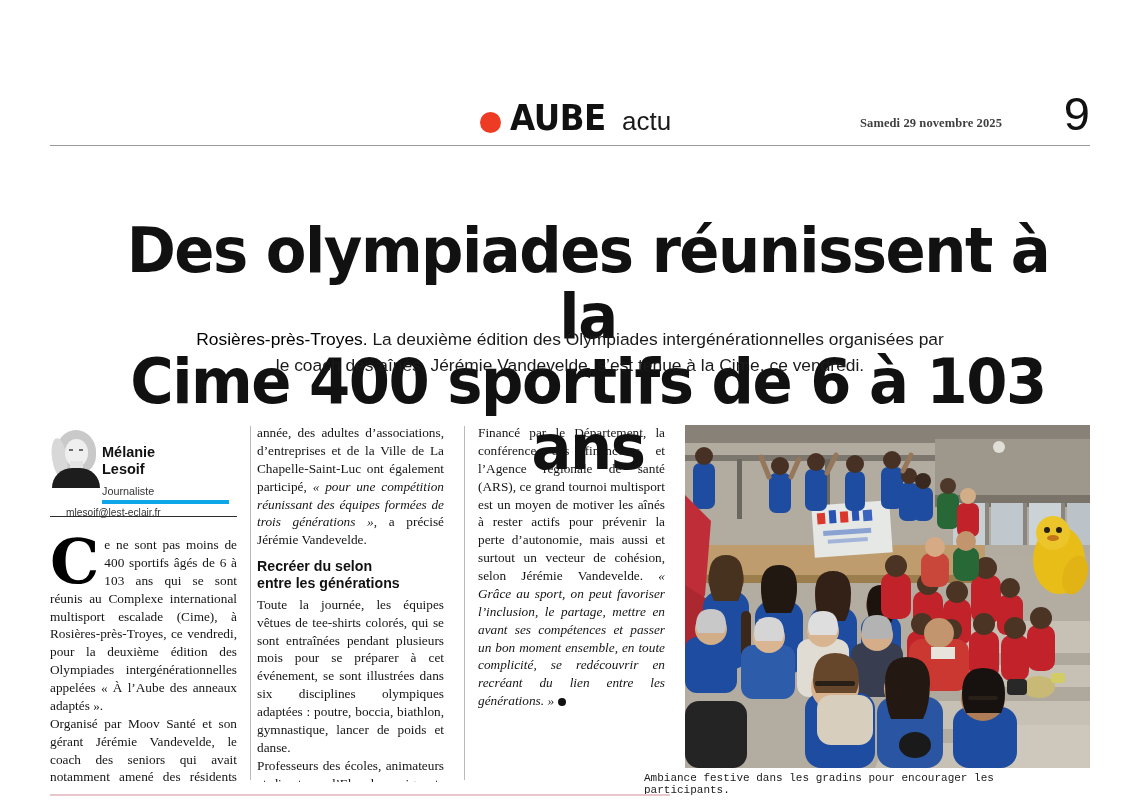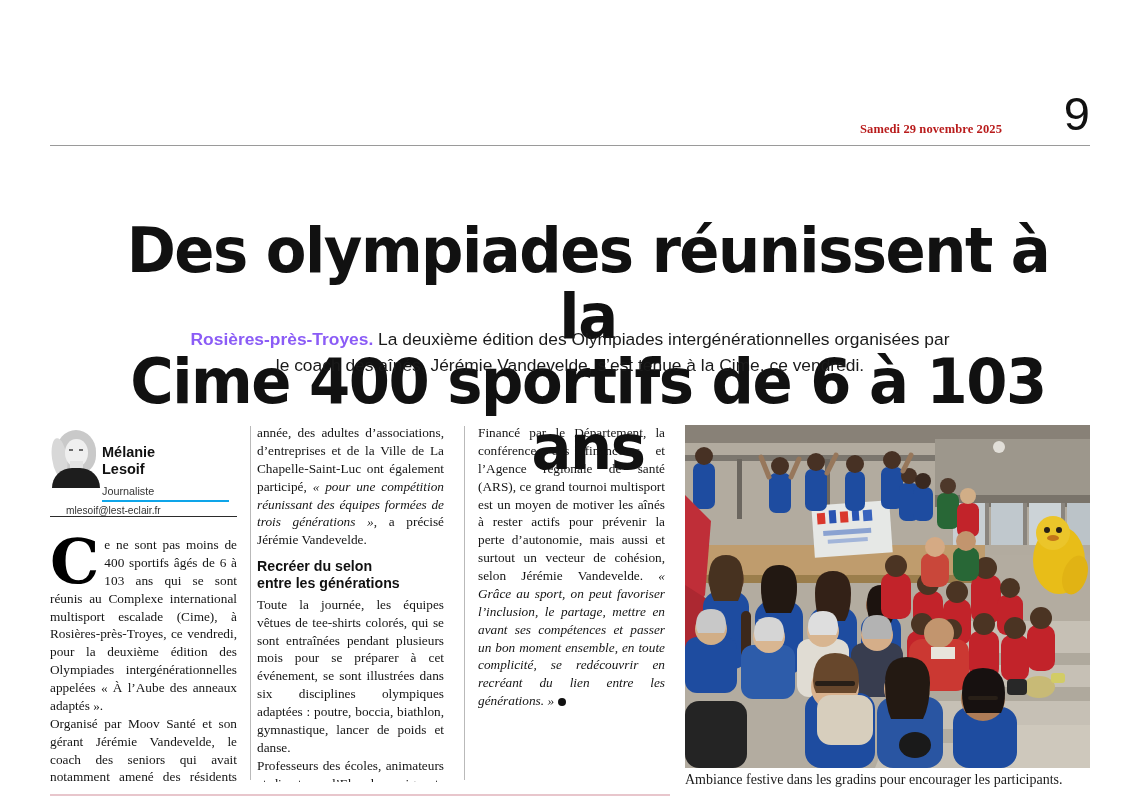--- a/index.html
+++ b/index.html
@@ -52,25 +52,25 @@
   }
   .mast-actu {
     font-family: "Liberation Sans", sans-serif;
     font-weight: 400;
     font-size: 26px;
     color: #1a1a1a;
   }
   .mast-date {
     position: absolute;
     left: 810px;
-    top: 26px;
+    top: 20px;
     font-family: "Liberation Serif", serif;
     font-weight: 700;
     font-size: 12.5px;
-    color: #b91c1c;
+    color: #404040;
     letter-spacing: 0.1px;
   }
   .mast-pageno {
     position: absolute;
     right: 0px;
     top: -6px;
     font-family: "Liberation Sans", sans-serif;
     font-weight: 400;
     font-size: 47px;
     color: #111;
@@ -110,22 +110,22 @@
     left: 190px;
     top: 326px;
     width: 760px;
     text-align: center;
     font-family: "Liberation Sans", sans-serif;
     font-size: 17.4px;
     line-height: 1.52;
     color: #1a1a1a;
   }
   .standfirst .place {
-    color: #8b5cf6;
-    font-weight: 700;
+    color: #000000;
+    font-weight: 400;
   }
 
   
   .cols {
     position: absolute;
     left: 50px;
     top: 424px;
     width: 620px;
     height: 358px;
   }
@@ -260,21 +260,21 @@
   .byline-name {
     font-family: "Liberation Sans", sans-serif;
     font-weight: 700;
     font-size: 14.5px;
     line-height: 1.16;
     color: #111;
     padding-top: 16px;
   }
   .byline-role-wrap {
     margin-top: 3px;
-    border-bottom: 2px solid #0ea5e9;
+    border-bottom: 4px solid #0ea5e9;
     padding-bottom: 1px;
     width: 127px;
   }
   .byline-role {
     font-family: "Liberation Sans", sans-serif;
     font-size: 10.8px;
     color: #333;
   }
   .byline-email {
     font-family: "Liberation Sans", sans-serif;
@@ -302,42 +302,47 @@
   }
   .photo {
     width: 405px;
     height: 343px;
     position: relative;
     overflow: hidden;
     background: #b9b2a6;
   }
   .photo-caption {
     position: absolute;
-    left: 685px;
+    left: 644px;
     top: 772px;
     width: 405px;
-    font-family: Liberation Serif, serif;
-    font-size: 14px;
+    font-family: Liberation Mono, monospace;
+    font-size: 11px;
     color: #1a1a1a;
   }
 
   
   .bottom-rule {
     position: absolute;
     left: 50px;
     top: 794px;
     width: 620px;
     height: 2px;
     background: #e8c6cc;
   }
 </style>
 </head>
 <body>
 
 <div class="masthead">
+  <div class="masthead-center">
+    <span class="red-dot"></span>
+    <span class="mast-aube">AUBE</span>
+    <span class="mast-actu">actu</span>
+  </div>
   <div class="mast-date">Samedi 29 novembre 2025</div>
   <div class="mast-pageno">9</div>
 </div>
 <div class="mast-rule"></div>
 
 <h1 class="headline">
   <span>Des olympiades réunissent à la</span>
   <span>Cime 400 sportifs de 6 à 103 ans</span>
 </h1>
 

